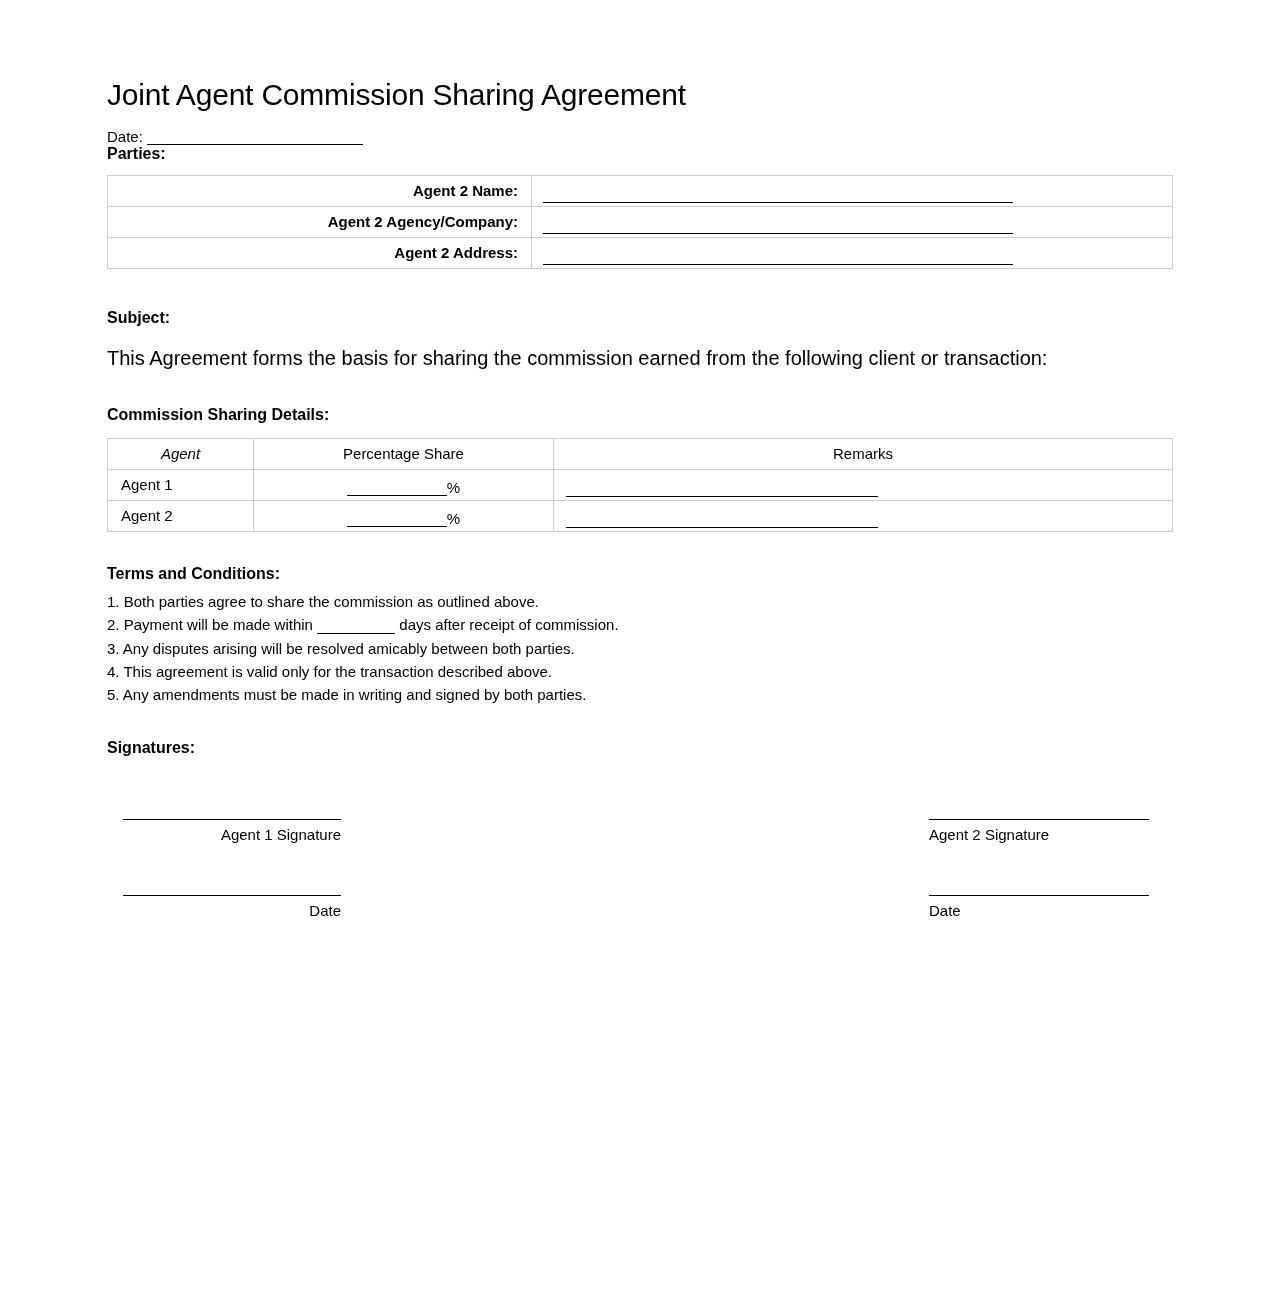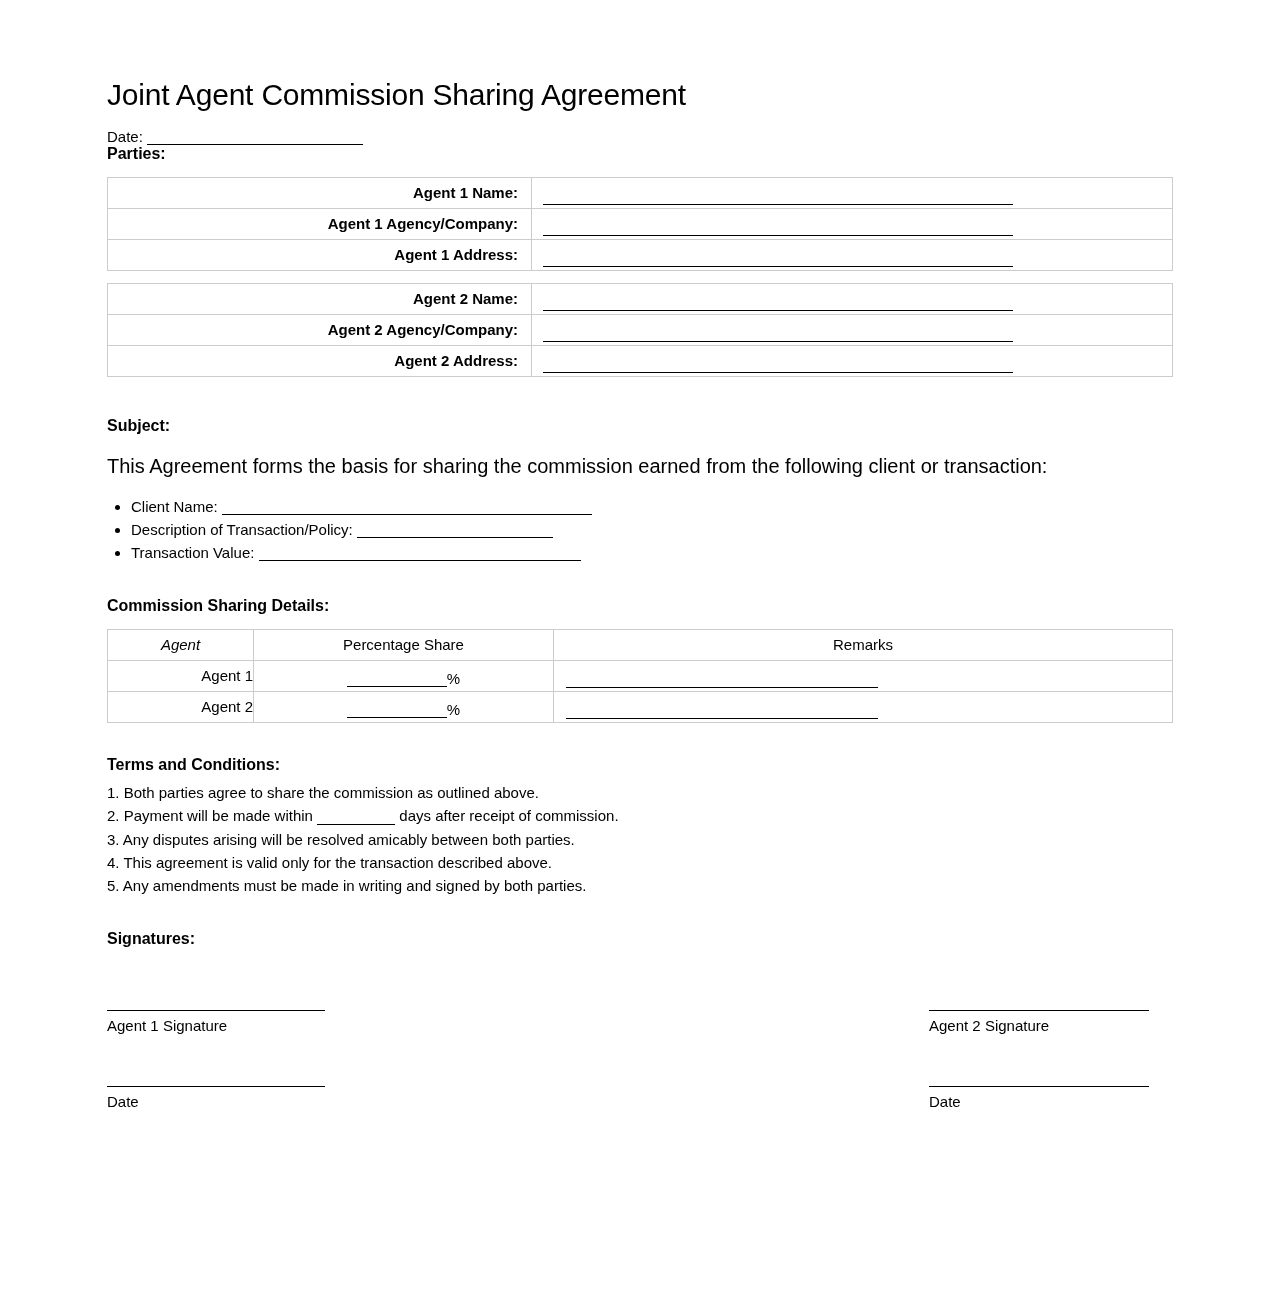--- a/index.html
+++ b/index.html
@@ -96,21 +96,21 @@
 
   .commission-table { margin-top: 14px; }
   .commission-table th {
     font-weight: bold;
     text-align: center;
     height: 32px;
   }
   .commission-table .col-agent   { width: 146px; font-style: italic; }
   .commission-table .col-pct     { width: 300px; }
   .commission-table td.agent-cell {
-    text-align: right;
+    text-align: left;
     padding-left: 13px;
   }
   .commission-table td.pct-cell {
     text-align: center;
     padding-top: 6px;
     line-height: 1;
   }
   .commission-table td.remarks-cell {
     text-align: left;
     padding-left: 12px;
@@ -151,21 +151,21 @@
     content: counter(term) ". ";
   }
 
   
   .sign-area {
     position: relative;
     margin-top: 62px;
     height: 190px;
   }
   .sign-col { position: absolute; top: 0; }
-  .sign-col.left  { left: 0px;   width: 218px; }
+  .sign-col.left  { left: 16px;   width: 218px; text-align: right; }
   .sign-col.right { left: 822px; width: 220px; }
   .sign-row { margin-bottom: 52px; }
   .sign-rule {
     border-bottom: 1.2px solid #000;
     height: 0;
     width: 100%;
   }
   .sign-label {
     font-size: 15px;
     margin-top: 6px;
@@ -178,71 +178,41 @@
 
   <h1 class="doc-title">Joint Agent Commission Sharing Agreement</h1>
 
   <div class="date-line">
     <span>Date:</span>
     <span class="ul ul-date"></span>
   </div>
 
   <h2 class="section-heading h-parties">Parties:</h2>
 
-  <table class="grid parties-table">
+
+  <table class="grid parties-table second">
     <tbody>
       <tr>
-        <td class="label-cell">Agent 1 Name:</td>
+        <td class="label-cell">Agent 2 Name:</td>
         <td class="field-cell"><span class="ul ul-cell"></span></td>
       </tr>
       <tr>
-        <td class="label-cell">Agent 1 Agency/Company:</td>
+        <td class="label-cell">Agent 2 Agency/Company:</td>
         <td class="field-cell"><span class="ul ul-cell"></span></td>
       </tr>
       <tr>
-        <td class="label-cell">Agent 1 Address:</td>
+        <td class="label-cell">Agent 2 Address:</td>
         <td class="field-cell"><span class="ul ul-cell"></span></td>
       </tr>
     </tbody>
   </table>
 
-  <table class="grid parties-table second">
-    <tbody>
-      <tr>
-        <td class="label-cell">Agent 2 Name:</td>
-        <td class="field-cell"><span class="ul ul-cell"></span></td>
-      </tr>
-      <tr>
-        <td class="label-cell">Agent 2 Agency/Company:</td>
-        <td class="field-cell"><span class="ul ul-cell"></span></td>
-      </tr>
-      <tr>
-        <td class="label-cell">Agent 2 Address:</td>
-        <td class="field-cell"><span class="ul ul-cell"></span></td>
-      </tr>
-    </tbody>
-  </table>
-
   <h2 class="section-heading h-subject">Subject:</h2>
   <p class="subject-intro">This Agreement forms the basis for sharing the commission earned from the following client or transaction:</p>
 
-  <ul class="subject-list">
-    <li>
-      <span>Client Name:</span>
-      <span class="ul ul-client"></span>
-    </li>
-    <li>
-      <span>Description of Transaction/Policy:</span>
-      <span class="ul ul-desc"></span>
-    </li>
-    <li>
-      <span>Transaction Value:</span>
-      <span class="ul ul-value"></span>
-    </li>
-  </ul>
 
   <h2 class="section-heading h-commission">Commission Sharing Details:</h2>
 
   <table class="grid commission-table">
     <thead>
       <tr>
         <th class="col-agent">Agent</th>
         <th class="col-pct">Percentage Share</th>
         <th>Remarks</th>
       </tr>

